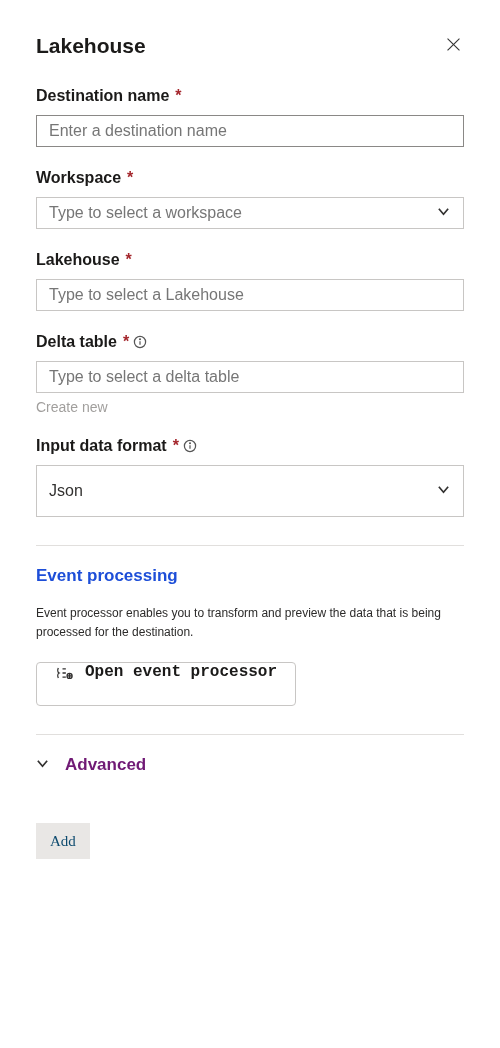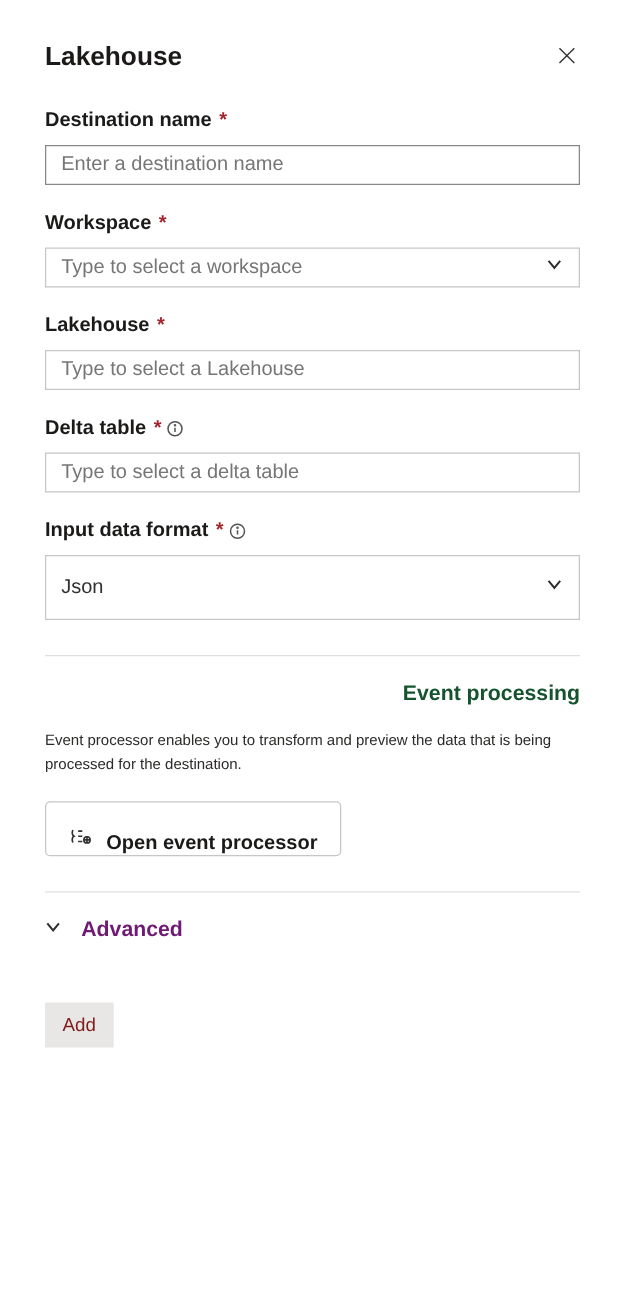--- a/index.html
+++ b/index.html
@@ -85,63 +85,62 @@
     }
     .divider {
       border: none;
       border-top: 1px solid #e1dfdd;
       margin: 28px 0 20px 0;
     }
     .section-title {
       font-size: 17px;
       font-weight: 700;
       margin-bottom: 18px;
-      color: #14532d;
-      text-align: right;
+      color: #1d4ed8;
     }
     .section-desc {
       font-size: 12px;
       line-height: 1.6;
       color: #2c2b2a;
       margin-bottom: 20px;
     }
     .processor-btn {
       display: inline-flex;
-      align-items: flex-end;
+      align-items: flex-start;
       gap: 10px;
       border: 1px solid #c8c6c4;
       border-radius: 4px;
       background: #fff;
       height: 44px;
       padding: 0 18px;
       font-size: 16px;
       font-weight: 600;
       color: #1b1a19;
       cursor: pointer;
-      font-family: Liberation Sans, sans-serif;
+      font-family: Liberation Mono, monospace;
     }
     .processor-btn .ep-icon svg { width: 20px; height: 20px; }
     .adv-row {
       display: flex;
       align-items: center;
       gap: 16px;
       cursor: pointer;
       margin-top: 4px;
       margin-bottom: 48px;
     }
     .adv-row .chev-small svg { width: 13px; height: 13px; stroke: #323130; stroke-width: 1.8; fill: none; }
     .adv-title { font-size: 17px; font-weight: 700; color: #701a75; }
     .add-btn {
       border: none;
       background: #e9e7e5;
-      color: #7f1d1d;
+      color: #0c4a6e;
       font-size: 15px;
       height: 36px;
       padding: 0 14px;
-      font-family: Liberation Sans, sans-serif;
+      font-family: Liberation Serif, serif;
       cursor: not-allowed;
     }
   </style>
 </head>
 <body>
 
 
 
 <div class="header-row">
   <div class="panel-title">Lakehouse</div>
@@ -196,20 +195,21 @@
       <span class="req-star">*</span>
     <span class="info-ic">
       <svg viewBox="0 0 16 16">
           <circle cx="8" cy="8" r="6.4"></circle>
           <line x1="8" y1="7" x2="8" y2="11"></line>
           <circle cx="8" cy="4.8" r="0.5" fill="#555"></circle>
         </svg>
     </span>
   </div>
   <input type="text" class="txt-input lighter-border" placeholder="Type to select a delta table" style="">
+  <div class="create-link">Create new</div>
 </div>
 
 
 <div class="field-block">
   <div class="field-label">
     <span>Input data format</span>
       <span class="req-star">*</span>
     <span class="info-ic">
       <svg viewBox="0 0 16 16">
           <circle cx="8" cy="8" r="6.4"></circle>

